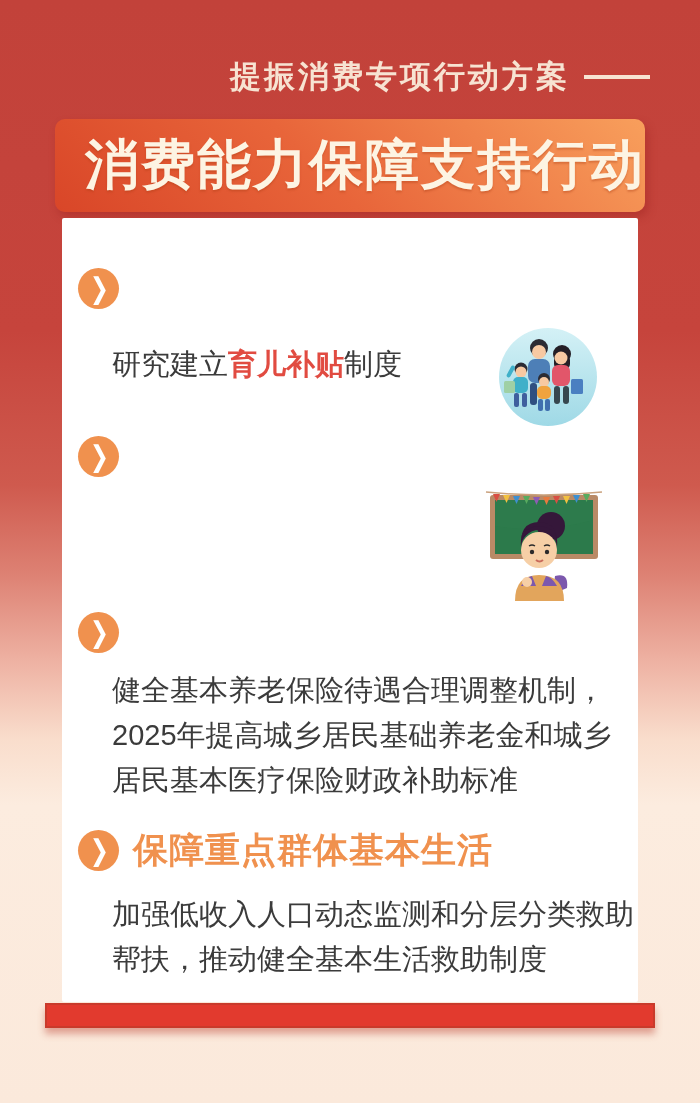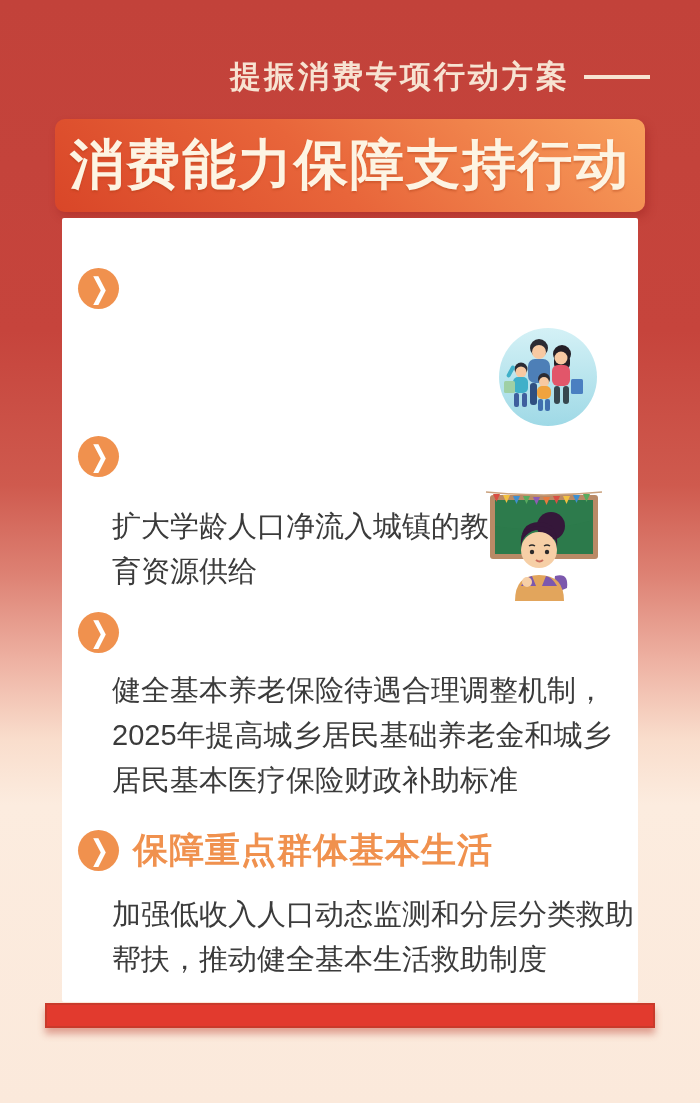--- a/index.html
+++ b/index.html
@@ -23,21 +23,21 @@
   .kicker .dash-line {
     display:inline-block; width:66px; height:4px; background:#f7e3d2;
   }
 
   
   .banner {
     position:absolute; left:55px; top:119px; width:590px; height:93px;
     border-radius:10px;
     background:linear-gradient(45deg,#d94628 0%,#e8653a 45%,#f89f5c 100%);
     box-shadow:3px 5px 8px rgba(150,30,25,.35);
-    display:flex; align-items:center; justify-content:center;
+    display:flex; align-items:center; justify-content:flex-end;
   }
   .banner .banner-text {
     font-size:54px; font-weight:900; letter-spacing:2px;
     color:#fdf4e3; text-shadow:0 2px 2px rgba(170,60,20,.35);
   }
 
   
   .card {
     position:absolute; left:62px; top:218px; width:576px; height:784px;
     background:#ffffff; border-radius:2px;
@@ -90,20 +90,23 @@
   <div class="banner">
     <span class="banner-text">消费能力保障支持行动</span>
   </div>
 
   <div class="card"></div>
 
   <div class="sec-head" style="top:268px;">
     <span class="chev">
         <span>❯</span>
       </span>
+  </div>
+  <div class="sec-body" style="top:342px; width:400px;">
+    <span>研究建立</span><span class="hl">育儿补贴</span><span>制度</span>
   </div>
 
   <svg class="illus" style="left:495px; top:327px;" width="106" height="100" viewBox="0 0 106 100">
     <defs>
       <linearGradient id="bgc" x1="0" y1="0" x2="0" y2="1">
         <stop offset="0" stop-color="#d4f1f6"></stop>
           <stop offset="1" stop-color="#9fd9e6"></stop>
       </linearGradient>
     </defs>
     <circle cx="53" cy="50" r="49" fill="url(#bgc)"></circle>
@@ -136,21 +139,20 @@
     <rect x="76" y="52" width="12" height="15" rx="1.5" fill="#4a7fc1"></rect>
 
     <rect x="35" y="56" width="7" height="22" rx="3" fill="#2f4f80"></rect>
   </svg>
 
   <div class="sec-head" style="top:436px;">
     <span class="chev">
         <span>❯</span>
       </span>
   </div>
-  <div class="sec-body" style="top:504px; width:388px;">扩大学龄人口净流入城镇的教育资源供给</div>
 
   <svg class="illus" style="left:485px; top:486px;" width="118" height="115" viewBox="0 0 118 115">
 
     <rect x="5" y="9" width="108" height="64" rx="3" fill="#b98a66"></rect>
     <rect x="10" y="14" width="98" height="54" fill="#2c7a4b"></rect>
     <path d="M10 14 h98 v20 q-50 14 -98 6 z" fill="#33855362" opacity="0.35"></path>
 
     <path d="M1 6 Q59 12 117 6" stroke="#caa27e" stroke-width="1.5" fill="none"></path>
     <g>
       <path d="M8 8 l3.5 8 l3.5-8 z" fill="#d94f43"></path>

